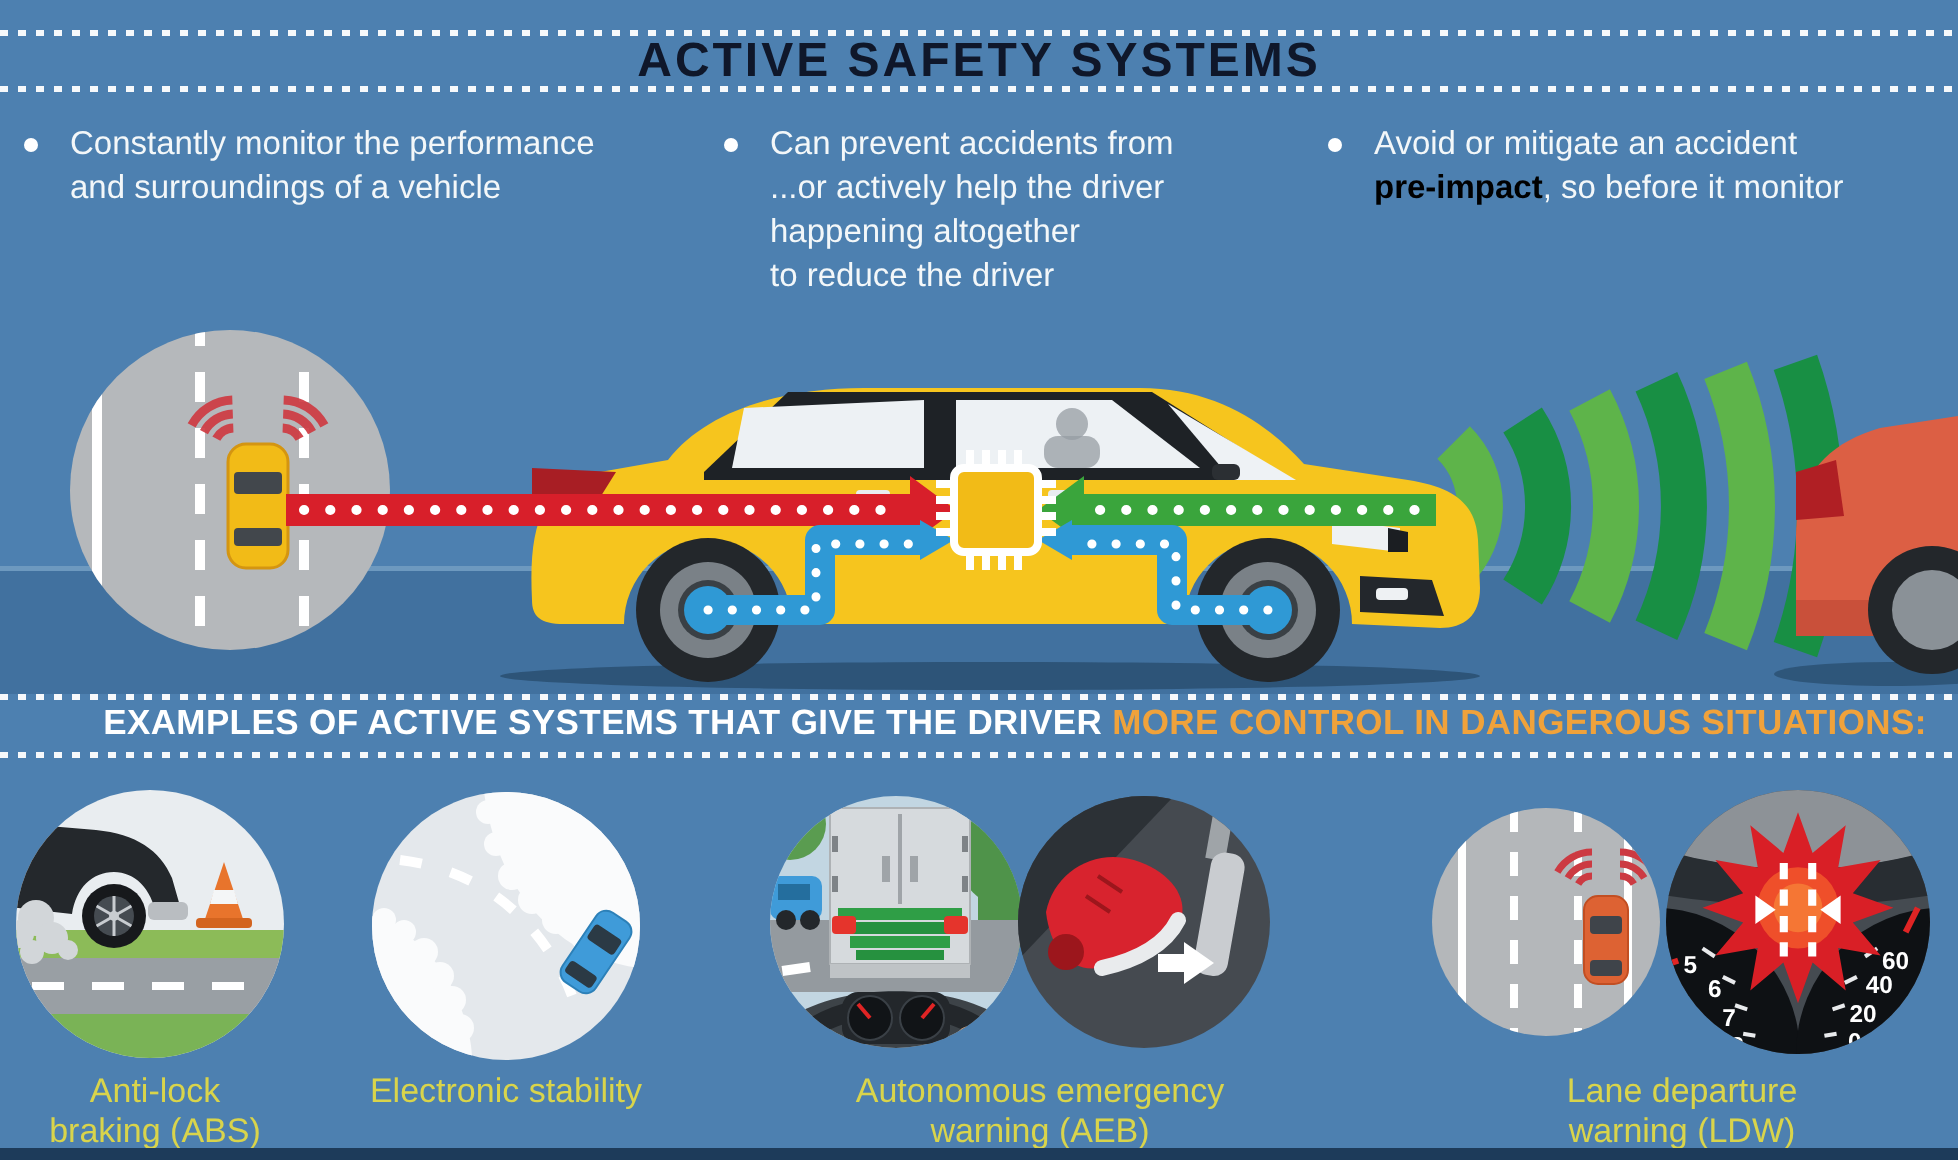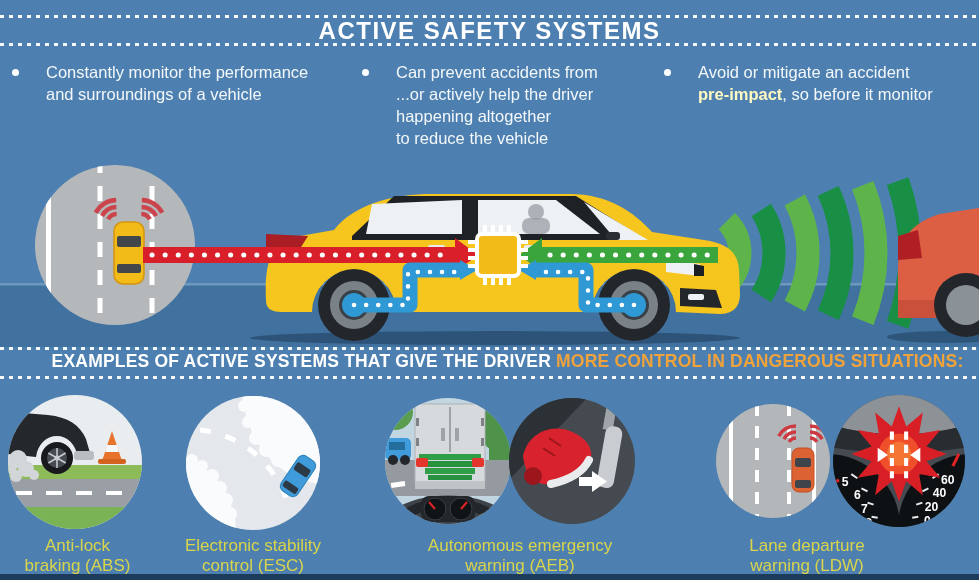--- a/index.html
+++ b/index.html
@@ -4,25 +4,25 @@
 <style>
   html,body{margin:0;padding:0;}
   body{
     width:979px;height:580px;position:relative;overflow:hidden;
     background:#4d80b0;
     font-family:"Liberation Sans", sans-serif;
   }
   .dotted{position:absolute;left:0;right:0;height:3px;
     background:repeating-linear-gradient(90deg,rgba(255,255,255,.95) 0 4px,transparent 4px 9px);}
   .page-title{position:absolute;top:17px;left:0;right:0;text-align:center;
-    font-size:24px;font-weight:bold;letter-spacing:1.5px;color:#ffffff;}
-  .bullet{position:absolute;display:flex;gap:27px;color:#f3f7f9;font-size:16.5px;line-height:1.33;}
+    font-size:24px;font-weight:bold;letter-spacing:1.5px;color:#0f172a;}
+  .bullet{position:absolute;display:flex;gap:16px;color:#f3f7f9;font-size:16.5px;line-height:1.33;}
   .bullet .dot{width:7px;height:7px;border-radius:50%;background:#fff;margin-top:7px;flex:none;}
   .bullet .line{display:block;}
-  .hl{color:#fef9c3;font-weight:bold;}
+  .hl{color:#000000;font-weight:bold;}
   .divider-text{position:absolute;top:351px;left:0;right:0;text-align:center;
     font-weight:bold;font-size:17.5px;letter-spacing:.2px;color:#fff;white-space:nowrap;padding-left:36px;}
   .divider-text .orange{color:#f0a23b;}
   .scene{position:absolute;top:148px;left:0;}
   .ex{position:absolute;}
   .label{position:absolute;text-align:center;color:#d9d44b;font-size:17px;line-height:20px;}
   .label .line{display:block;}
   .footer-strip{position:absolute;bottom:0;left:0;right:0;height:6px;background:#1d3b5a;}
 </style>
 </head>
@@ -38,21 +38,21 @@
     <span class="line">Constantly monitor the performance</span>
     <span class="line">and surroundings of a vehicle</span>
   </span>
 </div>
 <div class="bullet" style="left:362px;top:62px;width:300px">
   <span class="dot"></span>
   <span>
     <span class="line">Can prevent accidents from</span>
     <span class="line">...or actively help the driver</span>
     <span class="line">happening altogether</span>
-    <span class="line">to reduce the vehicle</span>
+    <span class="line">to reduce the driver</span>
   </span>
 </div>
 <div class="bullet" style="left:664px;top:62px;width:305px">
   <span class="dot"></span>
   <span>
     <span class="line">Avoid or mitigate an accident</span>
     <span class="line"><span class="hl">pre-impact</span><span>, so before it monitor</span></span>
   </span>
 </div>
 
@@ -406,24 +406,23 @@
     </g>
   </g>
 </svg>
 
 <div class="label" style="left:10px;top:536px;width:135px">
   <span class="line">Anti-lock</span>
   <span class="line">braking (ABS)</span>
 </div>
 <div class="label" style="left:168px;top:536px;width:170px">
   <span class="line">Electronic stability</span>
-  <span class="line">control (ESC)</span>
 </div>
 <div class="label" style="left:405px;top:536px;width:230px">
   <span class="line">Autonomous emergency</span>
   <span class="line">warning (AEB)</span>
 </div>
-<div class="label" style="left:722px;top:536px;width:170px">
+<div class="label" style="left:756px;top:536px;width:170px">
   <span class="line">Lane departure</span>
   <span class="line">warning (LDW)</span>
 </div>
 
 <div class="footer-strip"></div>
 
 </body></html>

